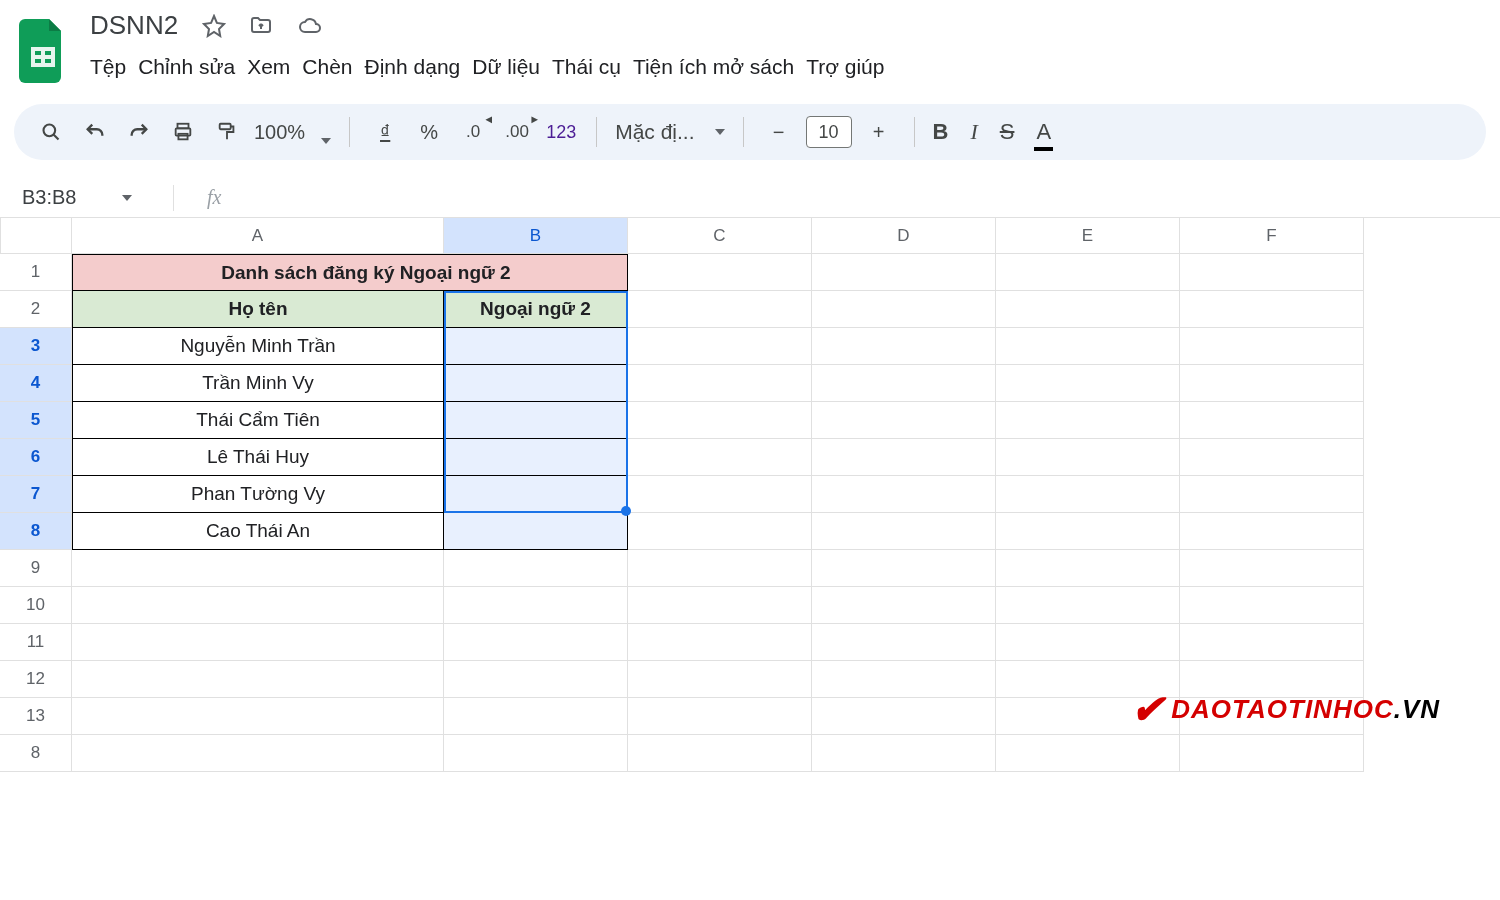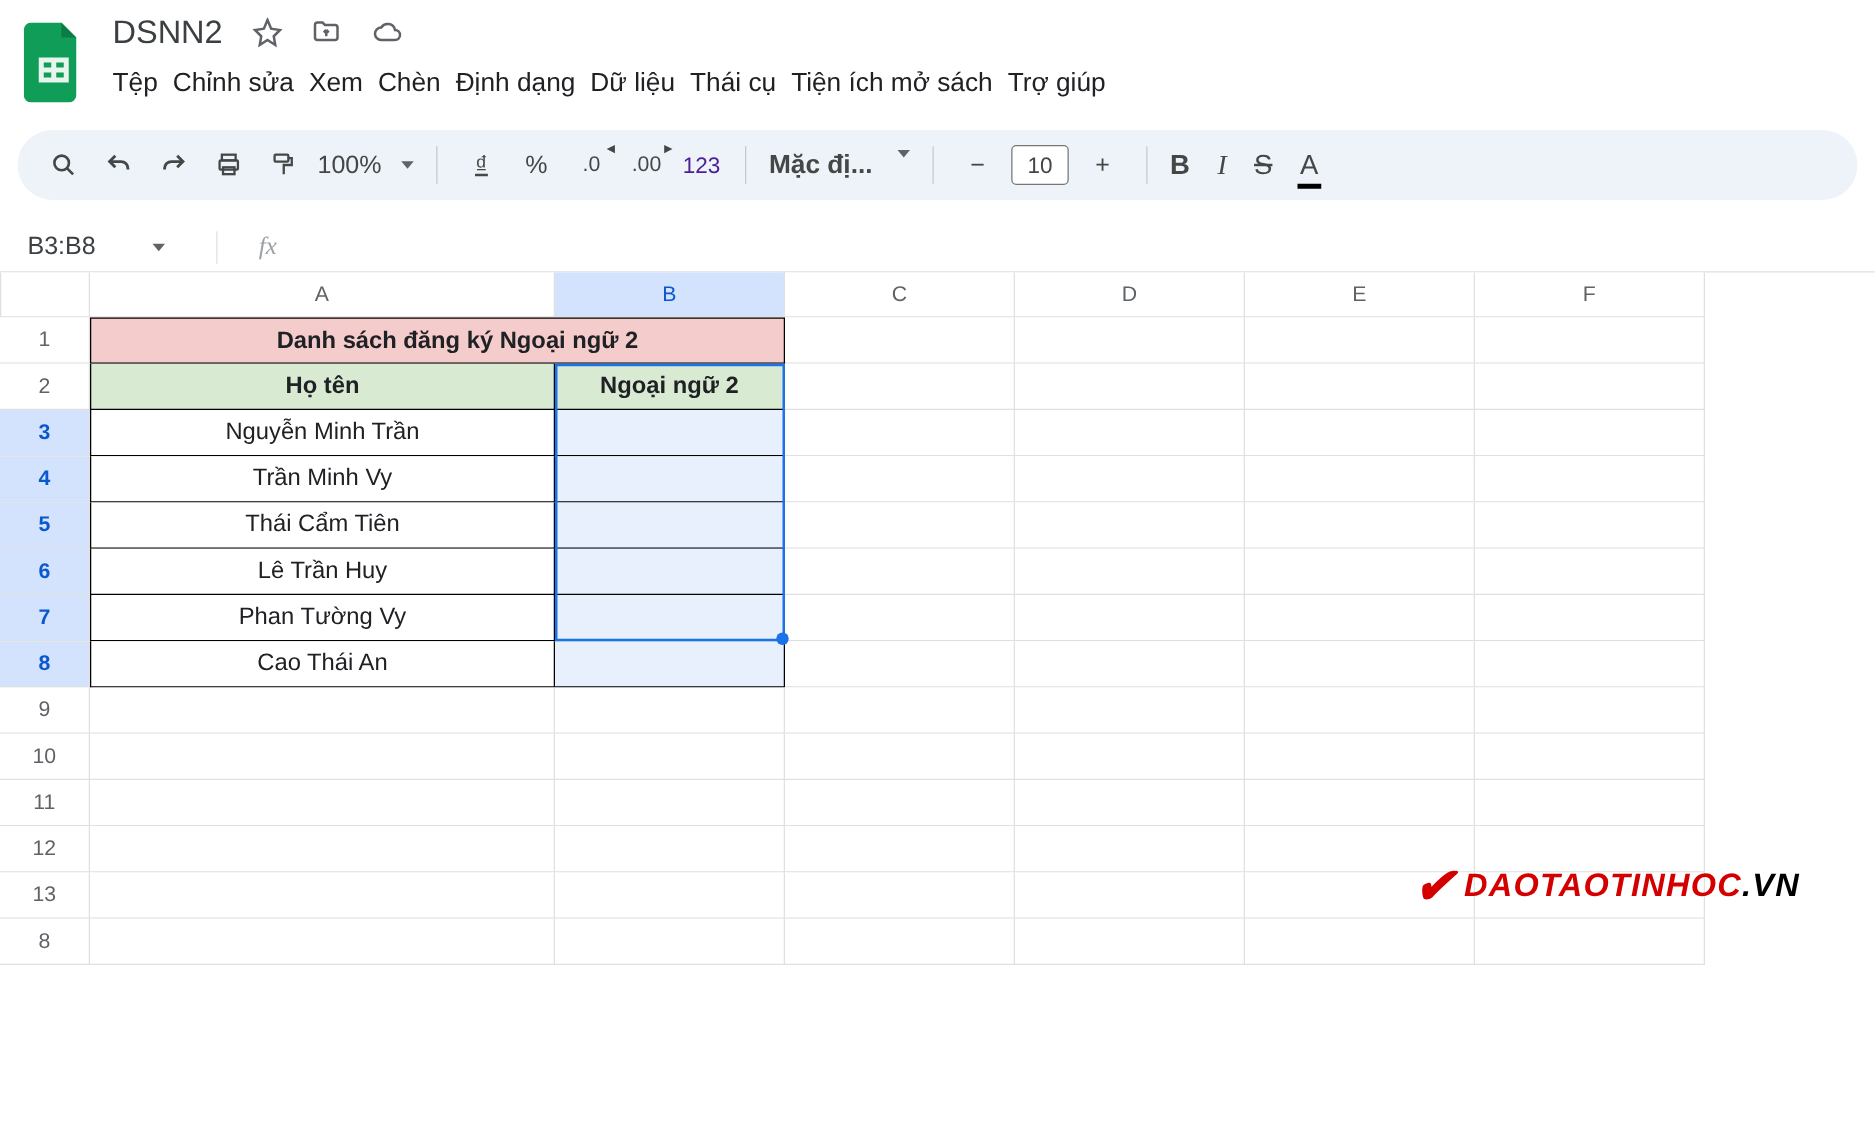--- a/index.html
+++ b/index.html
@@ -1,31 +1,31 @@
 <!DOCTYPE html>
 <html><head>
 <meta charset="utf-8">
 <style>
   * { box-sizing: border-box; font-family: Arial, sans-serif; }
   body { margin: 0; background: #fff; color: #202124; user-select: none; }
-  .titlebar { display: flex; align-items: flex-start; padding: 10px 14px 13px 14px; gap: 18px; }
+  .titlebar { display: flex; align-items: center; padding: 10px 14px 13px 14px; gap: 18px; }
   .app-icon { width: 58px; height: 80px; display: flex; align-items: center; justify-content: center; }
   .app-icon svg { width: 48px; height: 64px; }
   .title-area { display: flex; flex-direction: column; gap: 8px; }
   .title-row { display: flex; align-items: center; gap: 24px; }
   .doc-title { font-size: 26px; color: #3c4043; }
   .title-icons { display: flex; gap: 22px; color: #5f6368; }
   .title-icons span { display: inline-flex; }
   .menubar { display: flex; gap: 12px; font-size: 21px; color: #202124; padding: 6px 0 12px 0; }
   .menubar span { cursor: pointer; }
   .toolbar { margin: 0 14px; background: #eef3fa; border-radius: 40px; height: 56px; display: flex; align-items: center; padding: 0 20px; gap: 10px; color: #444746; }
   .tbtn { display: inline-flex; align-items: center; justify-content: center; min-width: 34px; height: 34px; font-size: 20px; cursor: pointer; }
   .tsep { width: 1px; height: 30px; background: #c7c7c7; margin: 0 8px; }
-  .zoom-group { display: flex; align-items: center; gap: 10px; font-size: 20px; }
-  .font-group { display: flex; gap: 14px; font-size: 21px; font-weight: bold; }
+  .zoom-group { display: flex; align-items: flex-end; gap: 10px; font-size: 20px; }
+  .font-group { display: flex; align-items: center; gap: 14px; font-size: 21px; }
   .font-size-box { border: 1px solid #747775; border-radius: 4px; width: 46px; height: 32px; display: flex; align-items: center; justify-content: center; font-size: 18px; background: #fff; }
   .fmt-group { display: flex; align-items: center; gap: 22px; font-size: 22px; }
   .namebox-row { display: flex; align-items: center; height: 40px; border-bottom: 1px solid #e0e0e0; margin-top: 18px; gap: 17px; }
   .namebox { width: 140px; font-size: 20px; padding-left: 22px; display: flex; align-items: center; gap: 40px; color: #3c4043; }
   .fx-sep { width: 1px; height: 26px; background: #e0e0e0; margin: 0 16px; }
   .fx { font-style: italic; font-family: 'Times New Roman', serif; color: #9aa0a6; font-size: 20px; }
   .sheet { position: relative; }
   .grid { display: grid; grid-template-columns: 72px 372px 184px repeat(4, 184px); }
   .hdr, .rownum { background: #fff; border: 1px solid #e0e0e0; border-left: none; border-top: none; display: flex; align-items: center; justify-content: center; font-size: 17px; color: #5f6368; }
   .hdr { height: 36px; }
@@ -218,21 +218,21 @@
 
     <div class="rownum sel">5</div>
     <div class="cell brd-left brd-right brd-bottom">Thái Cẩm Tiên</div>
     <div class="cell selcell brd-right brd-bottom"></div>
     <div class="cell"></div>
     <div class="cell"></div>
     <div class="cell"></div>
     <div class="cell"></div>
 
     <div class="rownum sel">6</div>
-    <div class="cell brd-left brd-right brd-bottom">Lê Trần Huy</div>
+    <div class="cell brd-left brd-right brd-bottom">Lê Thái Huy</div>
     <div class="cell selcell brd-right brd-bottom"></div>
     <div class="cell"></div>
     <div class="cell"></div>
     <div class="cell"></div>
     <div class="cell"></div>
 
     <div class="rownum sel">7</div>
     <div class="cell brd-left brd-right brd-bottom">Phan Tường Vy</div>
     <div class="cell selcell brd-right brd-bottom"></div>
     <div class="cell"></div>

